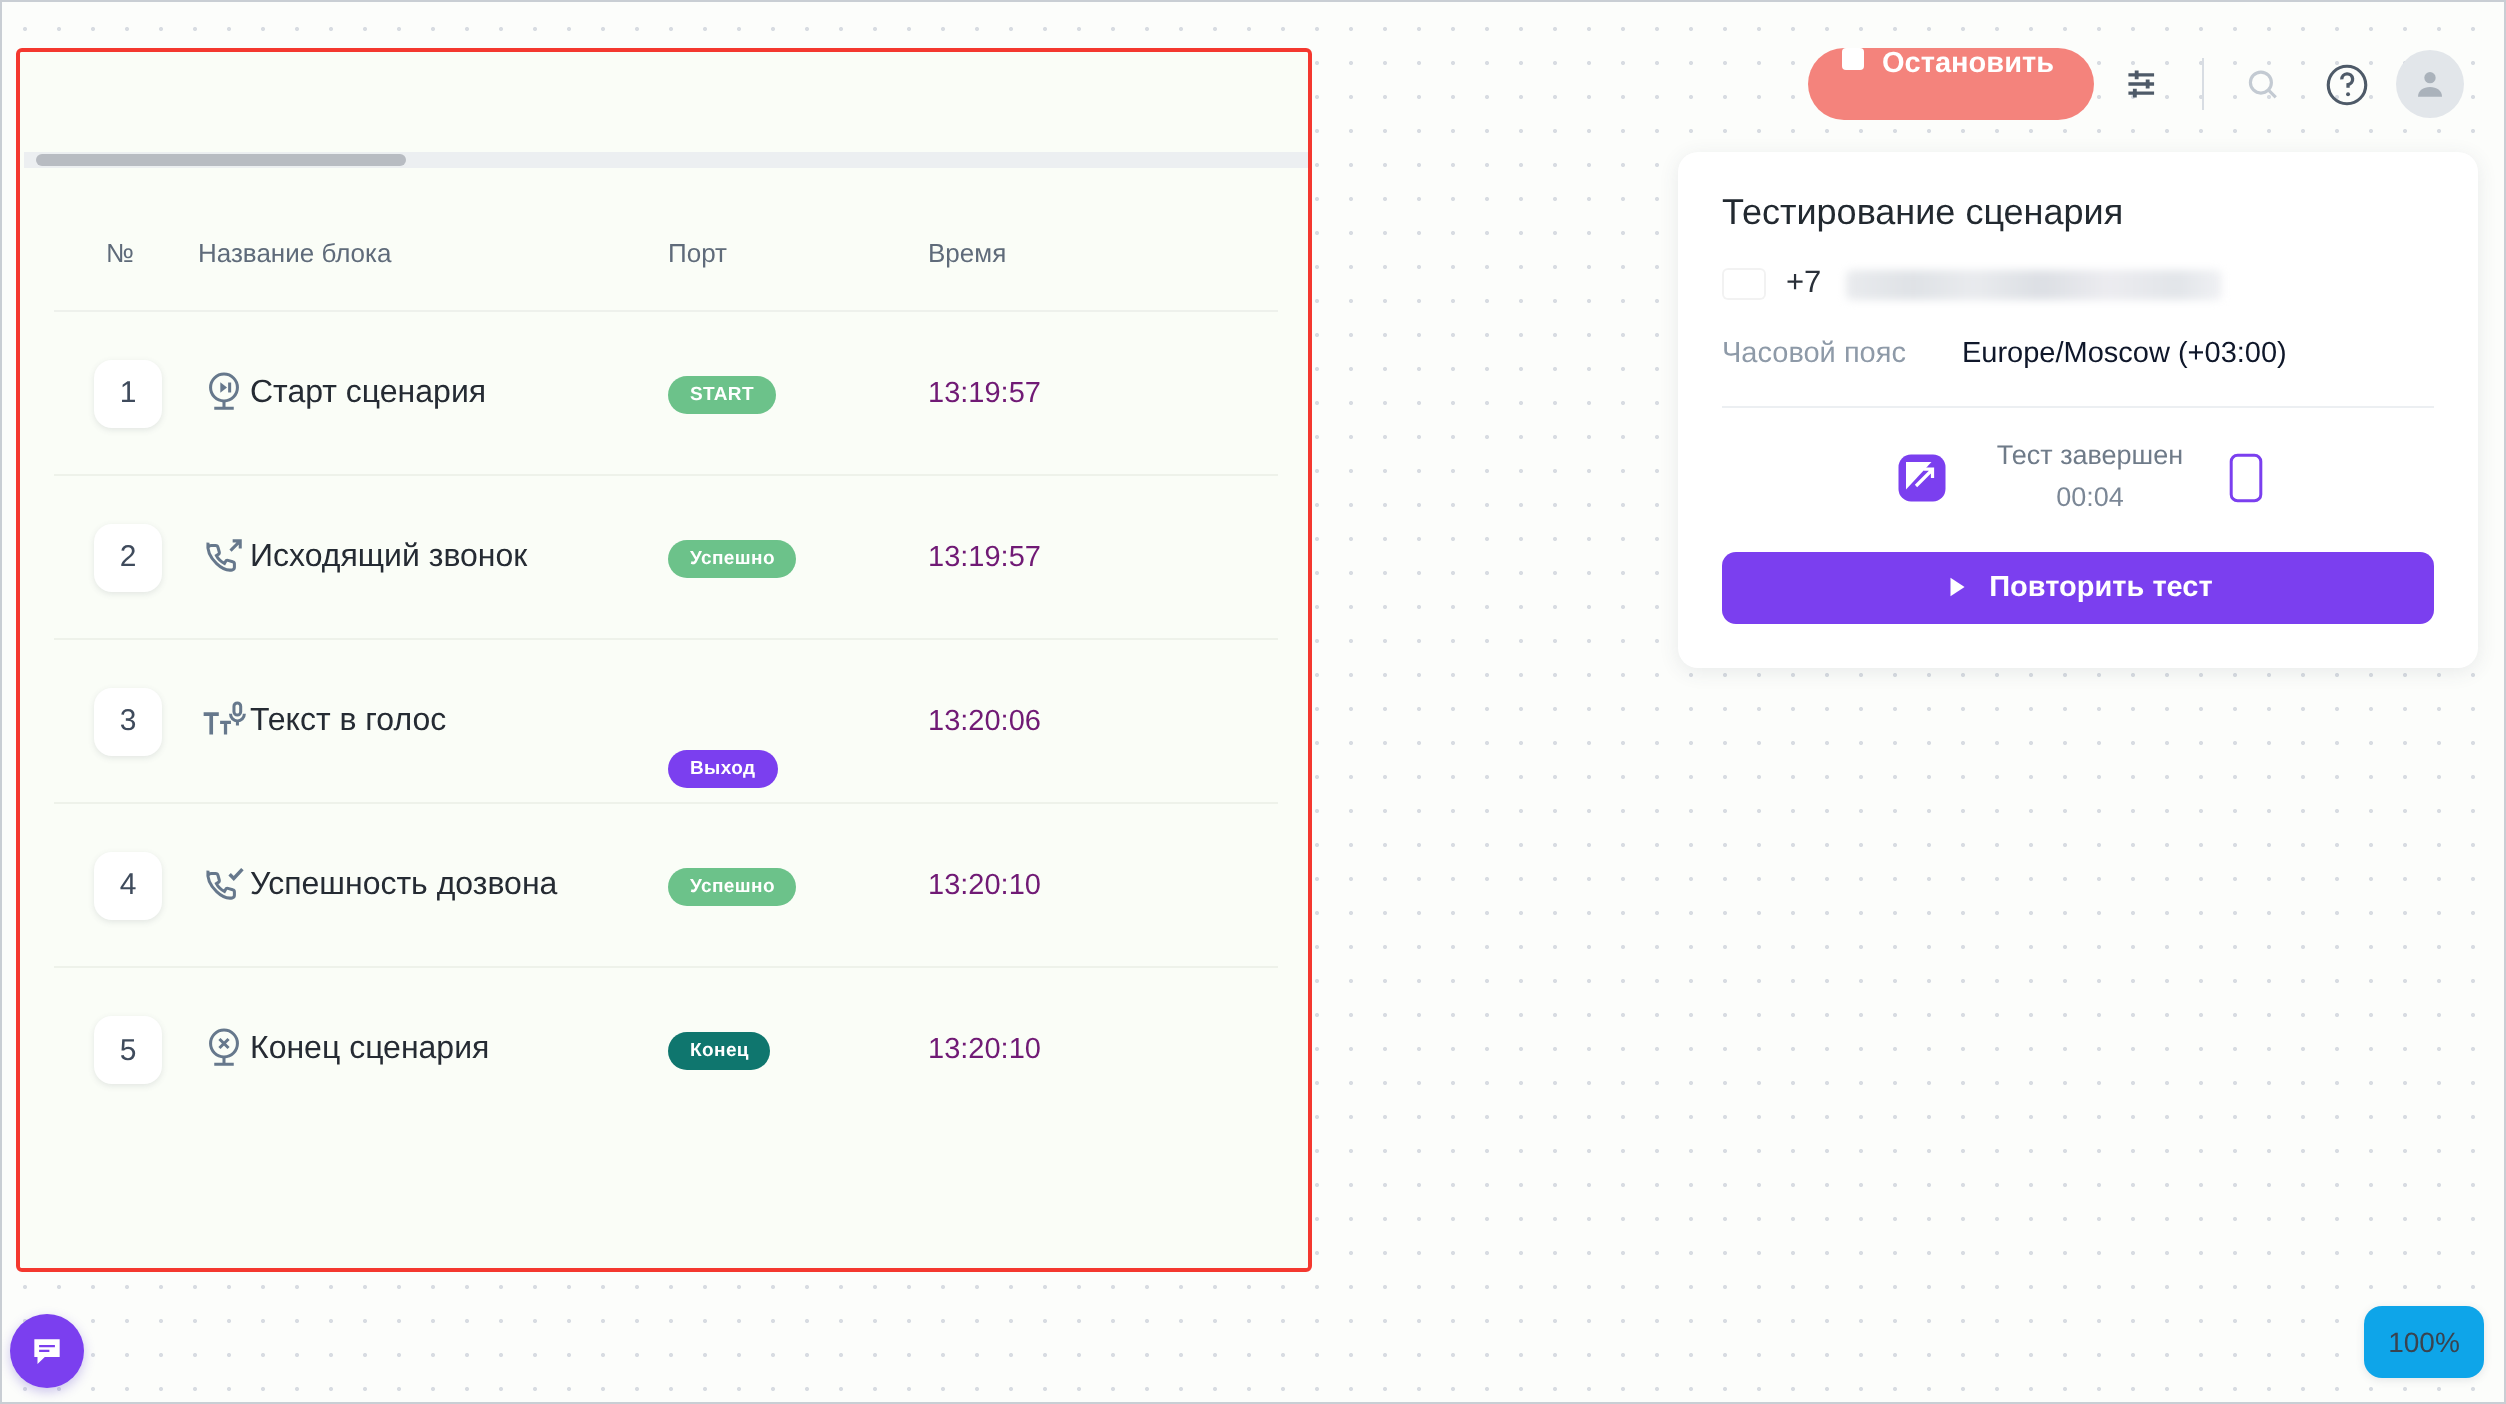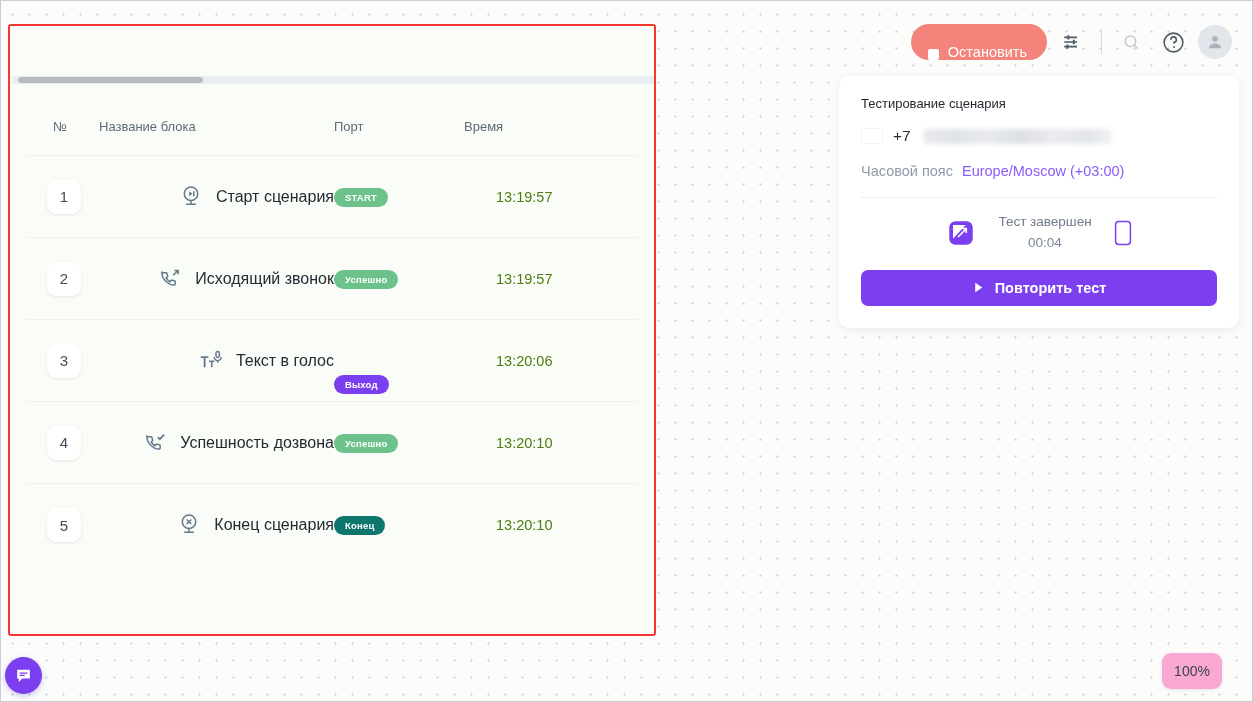--- a/index.html
+++ b/index.html
@@ -125,21 +125,21 @@
     width: 34px; height: 34px;
     border-radius: 9px;
     background: #ffffff;
     box-shadow: 0 1px 3px rgba(70,80,95,.13);
     display: flex; align-items: center; justify-content: center;
     font-size: 15px;
     color: #3f4b5c;
     margin-left: -6px;
   }
   .name-cell {
-    display: flex; align-items: center; gap: 12px; justify-content: flex-end;
+    display: flex; align-items: center; 
   }
   .name-cell .label {
     font-size: 16px;
     color: #252b33;
     white-space: nowrap;
   }
   .row-icon { width: 26px; height: 26px; flex: none; color: #66788c; }
 
   .badge {
     display: inline-flex;
@@ -153,45 +153,44 @@
     color: #ffffff;
     letter-spacing: .2px;
     white-space: nowrap;
   }
   .badge.green { background: #6cc28a; }
   .badge.purple { background: #7b3fef; margin-top: 48px; }
   .badge.slate { background: #0f766e; }
 
   .time-cell {
     font-size: 14.5px;
-    color: #4d7c0f;
-    margin-left: 32px;
+    color: #701a75;
   }
 
   
   .toolbar {
     position: absolute;
     right: 11px; top: 18px;
     height: 48px;
     display: flex;
     align-items: center;
     gap: 8px;
     padding: 0 10px 0 0;
     background: transparent;
     z-index: 30;
   }
   .stop-btn {
-    display: flex; align-items: flex-end; gap: 9px;
+    display: flex; align-items: flex-start; gap: 9px;
     height: 36px;
     padding: 0 20px 0 17px;
     border-radius: 18px;
     background: #f4837c;
     color: #ffffff;
     font-size: 14.5px;
-    font-weight: normal;
+    font-weight: bold;
     cursor: pointer;
     border: none;
   }
   .stop-square { width: 11px; height: 11px; background: #ffffff; border-radius: 2px; }
   .tb-icon {
     width: 34px; height: 34px;
     display: flex; align-items: center; justify-content: center;
     border-radius: 50%;
     cursor: pointer;
     color: #4e5a68;
@@ -212,21 +211,21 @@
     position: absolute;
     right: 14px; top: 76px;
     width: 400px;
     background: #ffffff;
     border-radius: 10px;
     box-shadow: 0 2px 10px rgba(60,70,90,.10);
     padding: 20px 22px 22px 22px;
     z-index: 20;
   }
   .card-title {
-    font-size: 13px;
+    font-size: 18px;
     color: #222930;
     margin-bottom: 16px;
   }
   .phone-row {
     display: flex; align-items: center; gap: 10px;
     margin-bottom: 18px;
   }
   .flag {
     width: 22px; height: 16px;
     border-radius: 3px;
@@ -248,21 +247,21 @@
     filter: blur(2.2px);
     max-width: 188px;
   }
   .tz-row {
     display: flex; align-items: baseline; gap: 9px;
     font-size: 14.5px;
     padding-bottom: 18px;
     border-bottom: 1px solid #eceff2;
   }
   .tz-label { color: #8e9aa8; }
-  .tz-value { color: #8b5cf6; }
+  .tz-value { color: #0f172a; margin-left: 19px; }
 
   .status-row {
     display: flex;
     align-items: center;
     justify-content: center;
     gap: 22px;
     padding: 14px 0 16px 0;
   }
   .dev-icon { color: #6b32e8; flex: none; }
   .status-text {
@@ -295,24 +294,24 @@
     border-radius: 50%;
     background: #7b3fef;
     display: flex; align-items: center; justify-content: center;
     color: #ffffff;
     cursor: pointer;
     box-shadow: 0 2px 6px rgba(80,50,200,.28);
     z-index: 35;
   }
   .zoom-pill {
     position: absolute;
-    right: 31px; bottom: 13px;
+    right: 11px; bottom: 13px;
     width: 60px; height: 36px;
     border-radius: 9px;
-    background: #f9a8d4;
+    background: #0ea5e9;
     box-shadow: 0 1px 4px rgba(60,70,90,.13);
     display: flex; align-items: center; justify-content: center;
     font-size: 14px;
     color: #3a434f;
     cursor: pointer;
     z-index: 35;
   }
 
   
   .page-frame {

